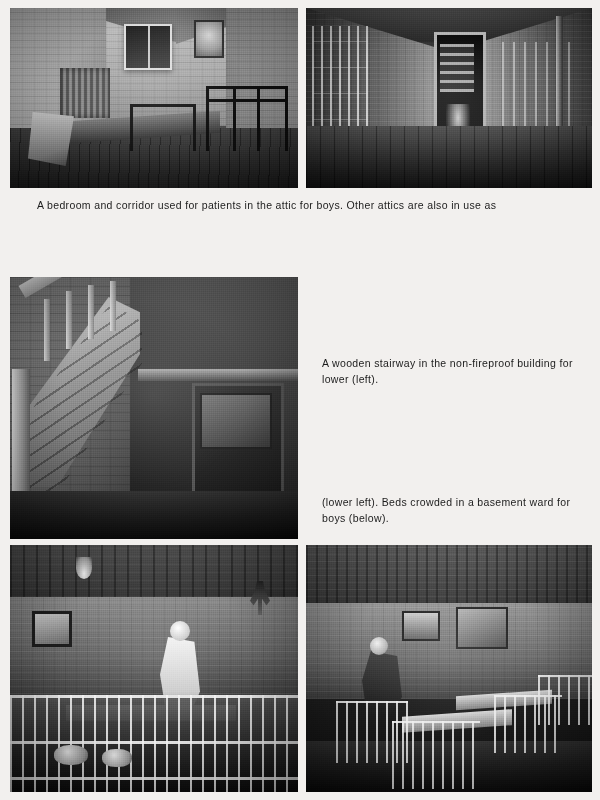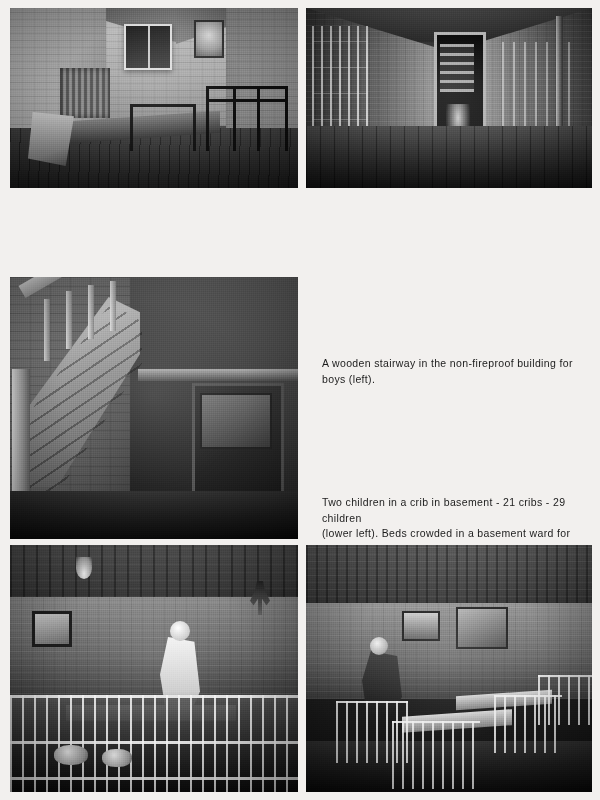--- a/index.html
+++ b/index.html
@@ -450,20 +450,21 @@
     <div class="cr-far-light"></div>
     <div class="cr-pipe"></div>
     <div class="cr-floor">
         <div class="cr-floor-lines"></div>
       </div>
     <div class="noise"></div>
     <div class="vig"></div>
   </div>
 
   <div class="caption" style="left:37px; top:198px; width:530px;">
+    <div>A bedroom and corridor used for patients in the attic for boys. Other attics are also in use as</div>
   </div>
 
   <div class="photo" id="photo-stairway">
     <div class="st-brick-wall">
         <div class="st-brick"></div>
       </div>
     <div class="st-back-wall"></div>
     <div class="st-beam"></div>
     <div class="st-stringer"></div>
     <div class="st-treads"></div>
@@ -474,25 +475,24 @@
     <div class="st-baluster" style="left:100px; top:4px; height:50px;"></div>
     <div class="st-newel"></div>
     <div class="st-door"></div>
     <div class="st-door-panel"></div>
     <div class="st-floor"></div>
     <div class="noise"></div>
     <div class="vig"></div>
   </div>
 
   <div class="caption" style="left:322px; top:356px; width:270px;">
-    <div>A wooden stairway in the non-fireproof building for boys (left).</div>
+    <div>A wooden stairway in the non-fireproof building for lower (left).</div>
   </div>
 
   <div class="caption" style="left:322px; top:495px; width:270px;">
-    <div>Two children in a crib in basement - 21 cribs - 29 children</div>
     <div>(lower left). Beds crowded in a basement ward for boys (below).</div>
   </div>
 
   <div class="photo" id="photo-basement-cribs">
     <div class="bc-ceiling">
         <div class="bc-joists"></div>
       </div>
     <div class="bc-wall">
         <div class="bc-tile"></div>
       </div>

